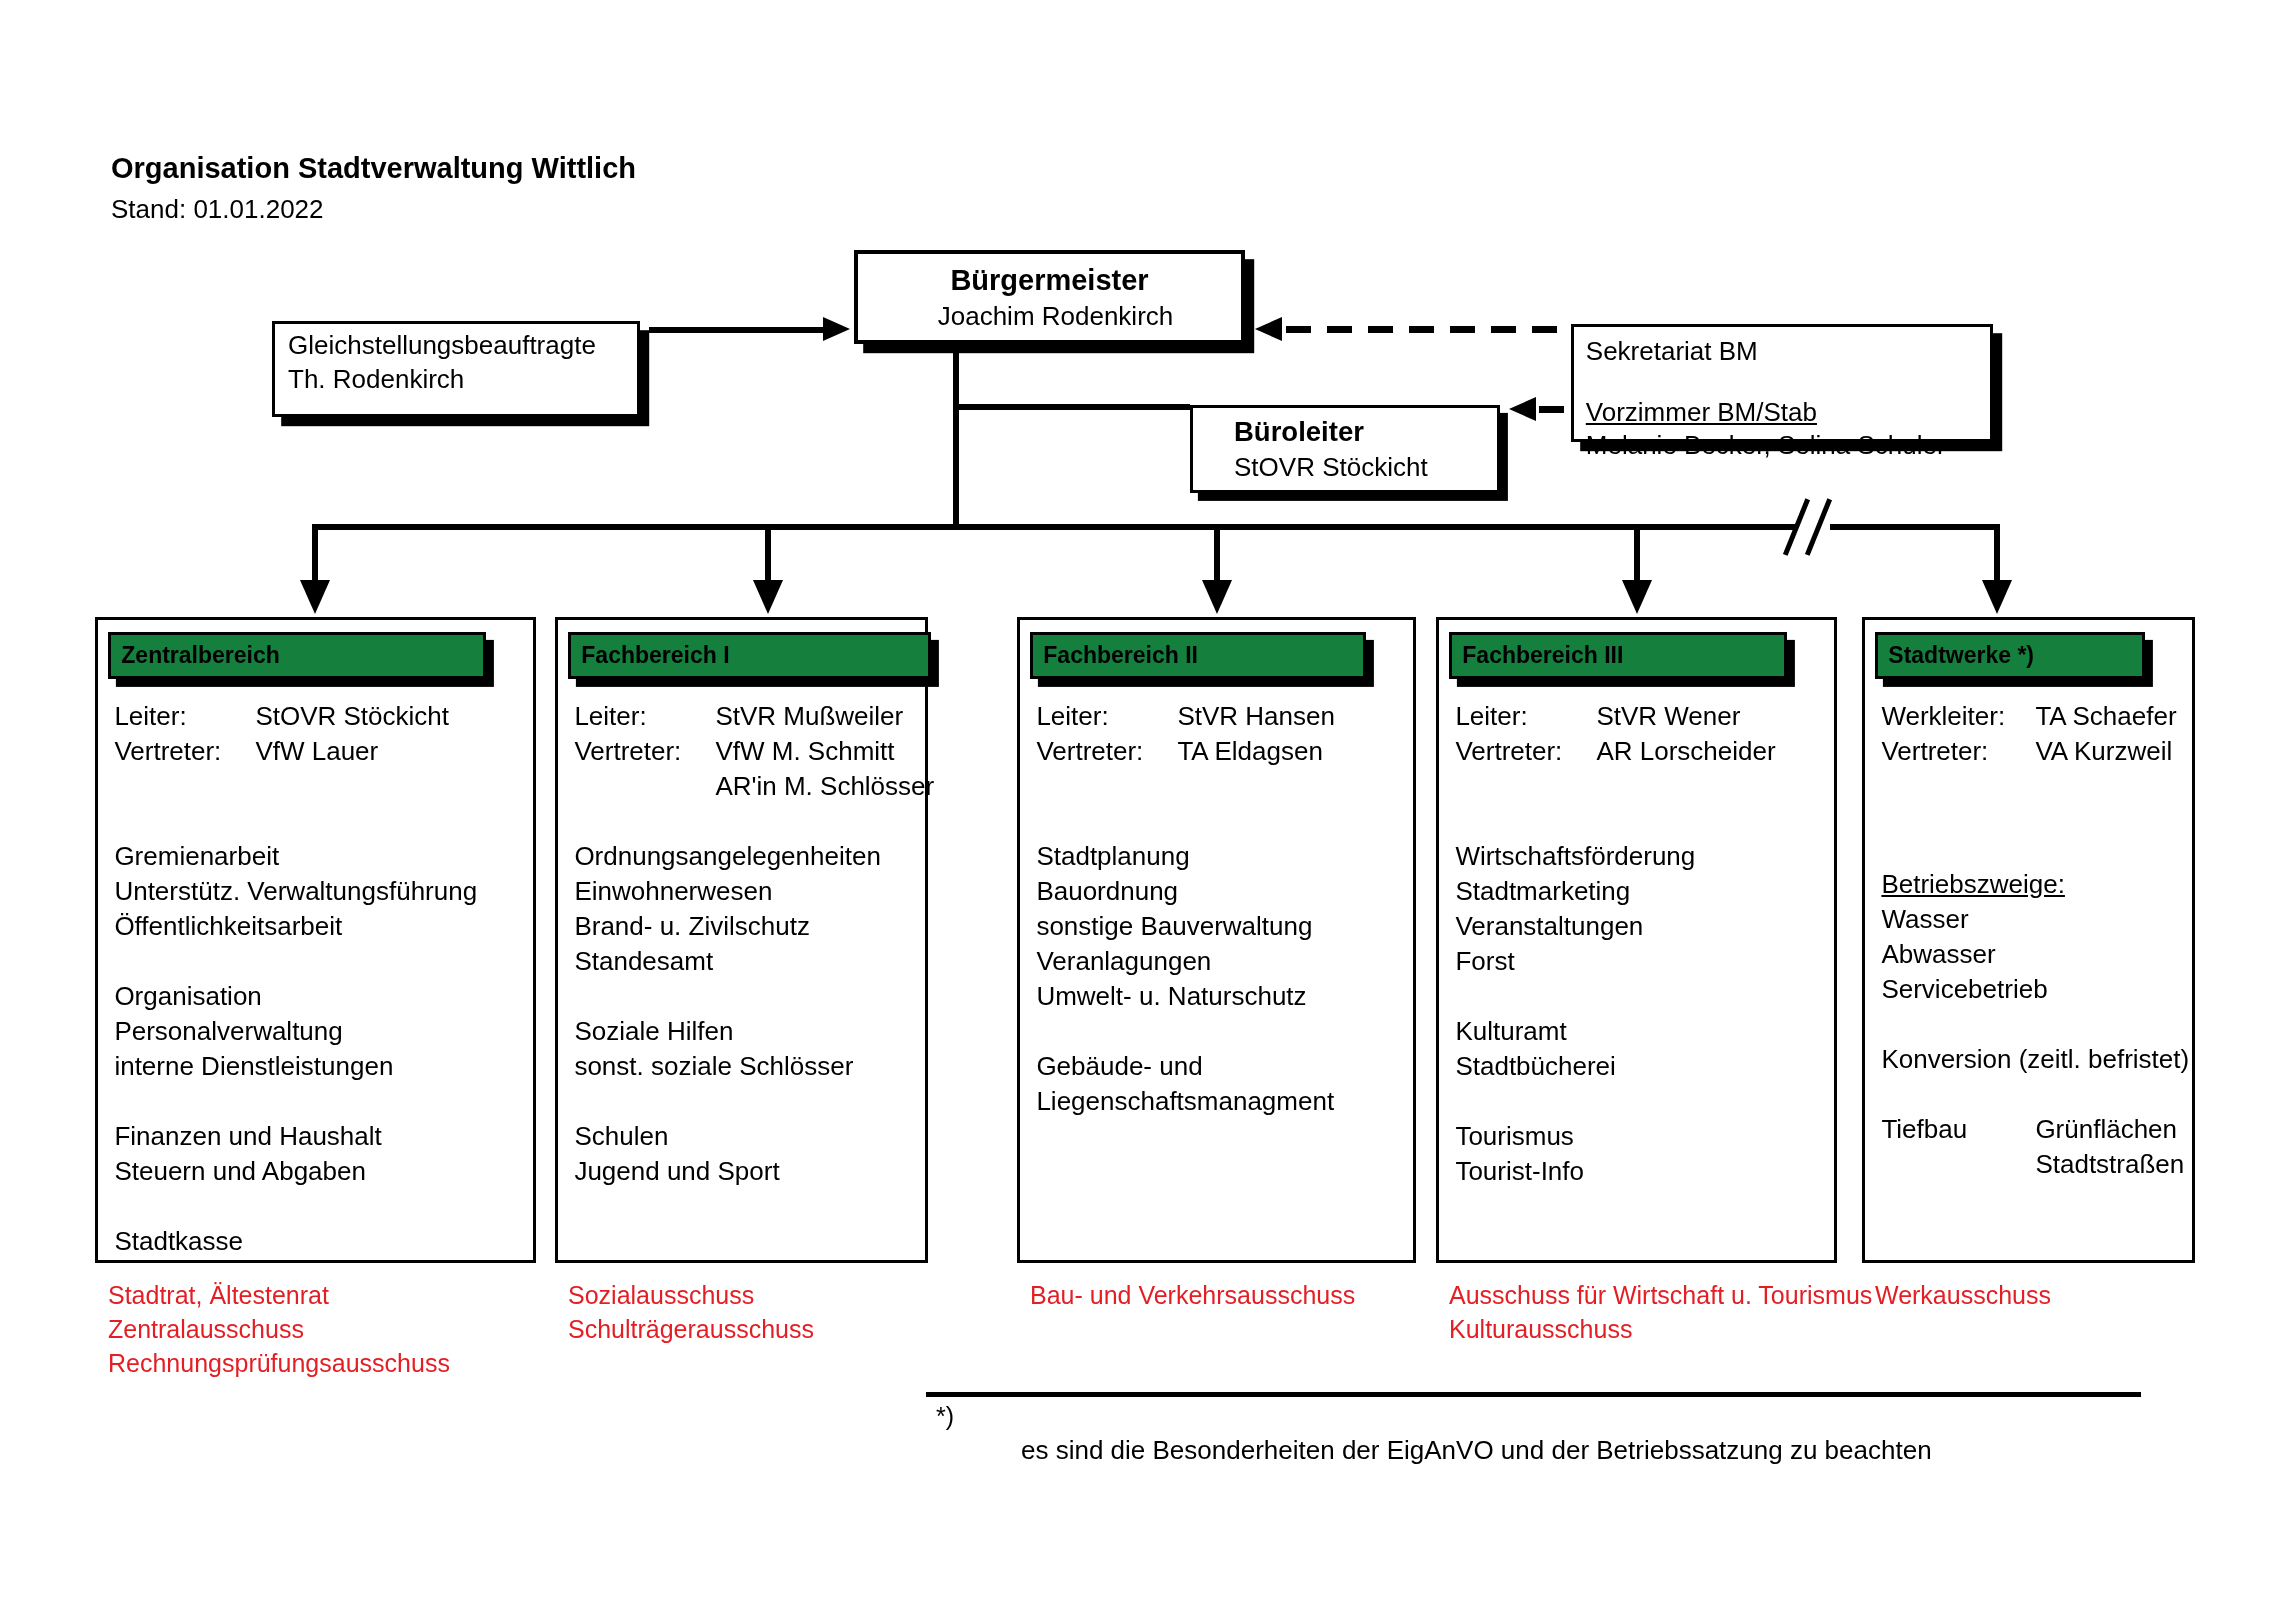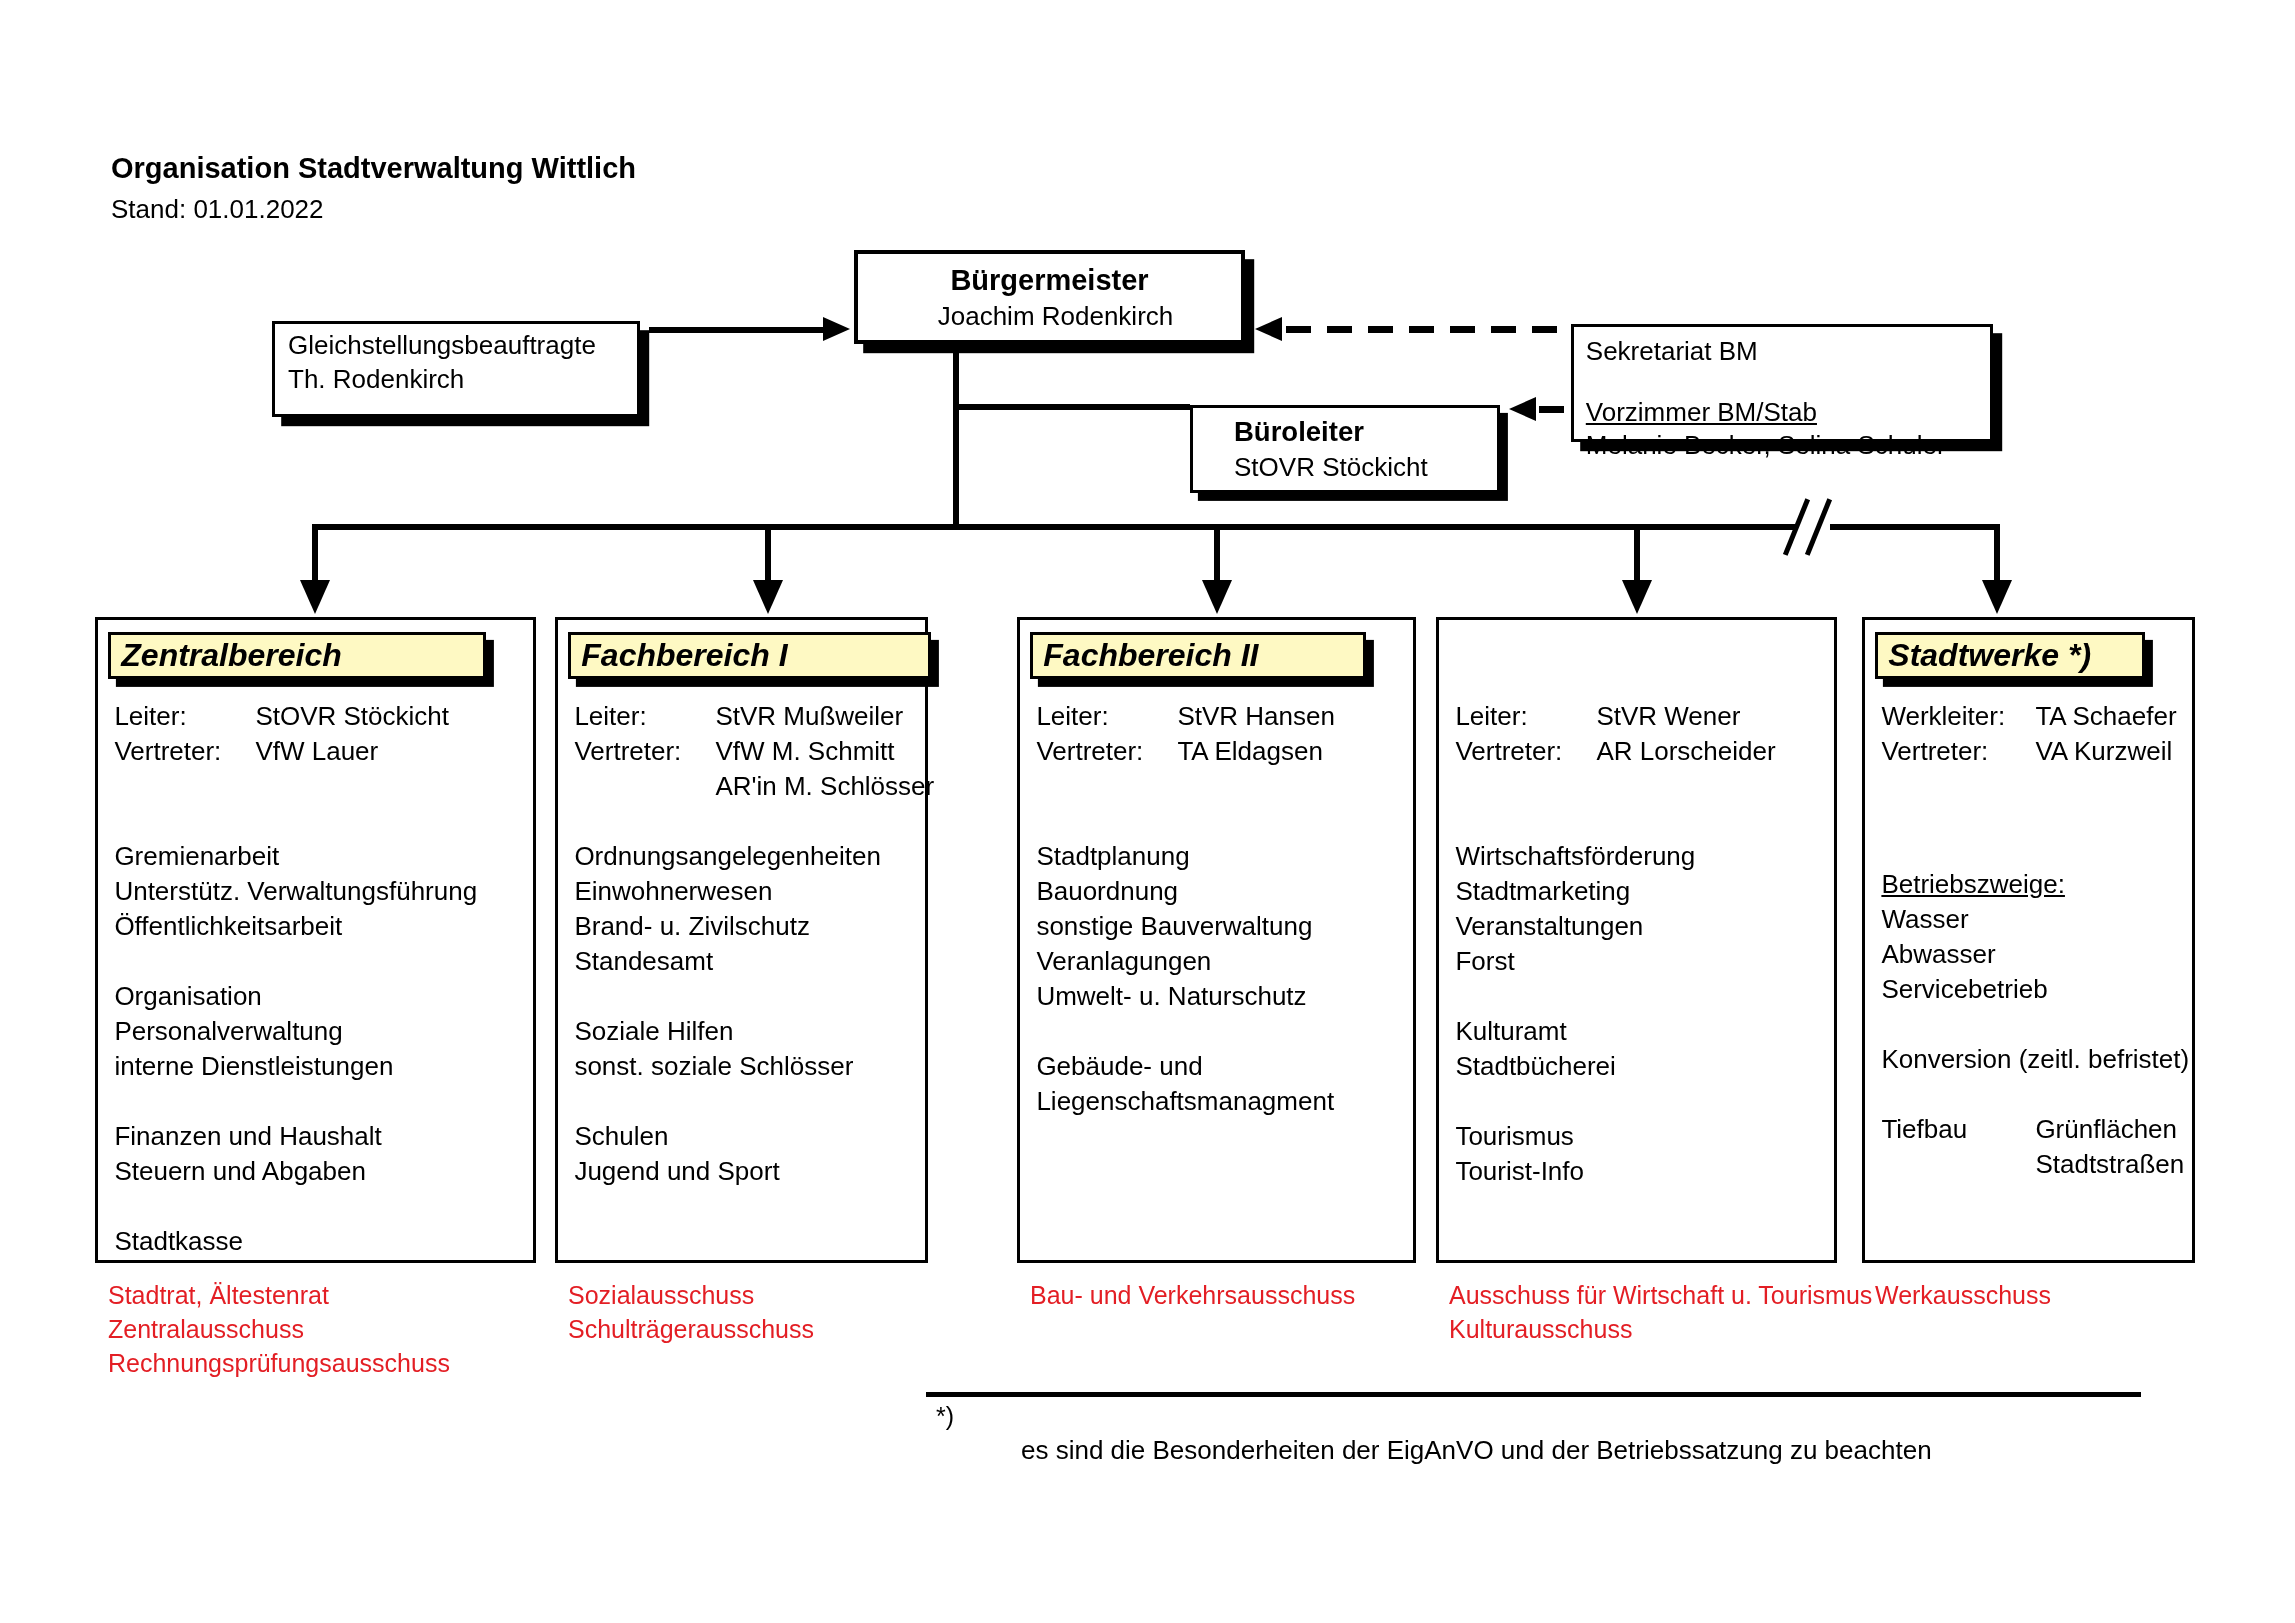--- a/index.html
+++ b/index.html
@@ -11,23 +11,23 @@
   .page-title{position:absolute;left:111px;top:152px;font-size:29px;font-weight:bold;white-space:nowrap;}
   .page-date{position:absolute;left:111px;top:194px;font-size:26px;white-space:nowrap;}
 
   
   .node{position:absolute;background:#fff;border:3.9px solid #000;box-shadow:9.2px 9.2px 0 #000;box-sizing:border-box;}
   .node .t{font-weight:bold;}
   .center{text-align:center;}
 
   
   .dept{position:absolute;top:617px;height:646px;border:3.3px solid #000;background:#fff;box-sizing:border-box;}
-  .dept-header{position:absolute;left:9.8px;top:11.8px;height:47px;border:3.3px solid #000;background:#fef9c3;
+  .dept-header{position:absolute;left:9.8px;top:11.8px;height:47px;border:3.3px solid #000;background:#15803d;
     box-shadow:7.9px 7.9px 0 #000;box-sizing:border-box;display:flex;align-items:center;
-    padding-left:10.5px;font-size:32px;font-weight:bold;white-space:nowrap;font-style:italic;}
+    padding-left:10.5px;font-size:23px;font-weight:bold;white-space:nowrap;}
   .dept-body{position:absolute;left:16.4px;top:79px;right:5.2px;font-size:26px;}
   .row,.line{min-height:35px;line-height:35px;white-space:nowrap;}
   .lbl{display:inline-block;width:141px;}
   .sw .lbl{width:154px;}
   .u{text-decoration:underline;margin-top:28px;}
 
   
   .committees{position:absolute;top:1278px;font-size:25px;color:#e31e24;}
   .committee{min-height:34px;line-height:34px;white-space:nowrap;}
 
@@ -170,20 +170,21 @@
     <div class="line"></div>
     <div class="line">Gebäude- und</div>
     <div class="line">Liegenschaftsmanagment</div>
   </div>
 </div>
 <div class="committees" style="left:1030px;">
   <div class="committee">Bau- und Verkehrsausschuss</div>
 </div>
 
 <div class="dept" style="left:1436px;width:401px;">
+  <div class="dept-header" style="width:338px;">Fachbereich III</div>
   <div class="dept-body">
     <div class="row"><span class="lbl">Leiter:</span><span>StVR Wener</span></div>
     <div class="row"><span class="lbl">Vertreter:</span><span>AR Lorscheider</span></div>
     <div class="line"></div>
     <div class="line"></div>
     <div class="line">Wirtschaftsförderung</div>
     <div class="line">Stadtmarketing</div>
     <div class="line">Veranstaltungen</div>
     <div class="line">Forst</div>
     <div class="line"></div>

